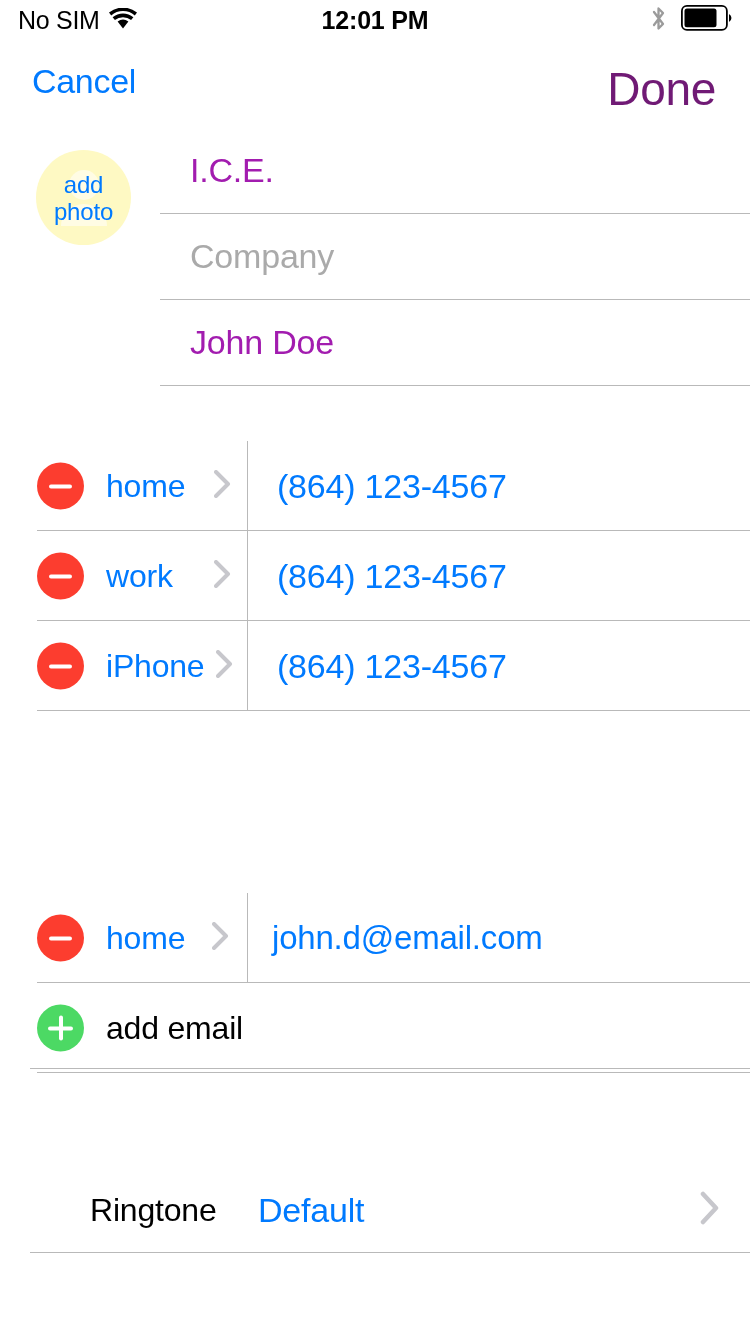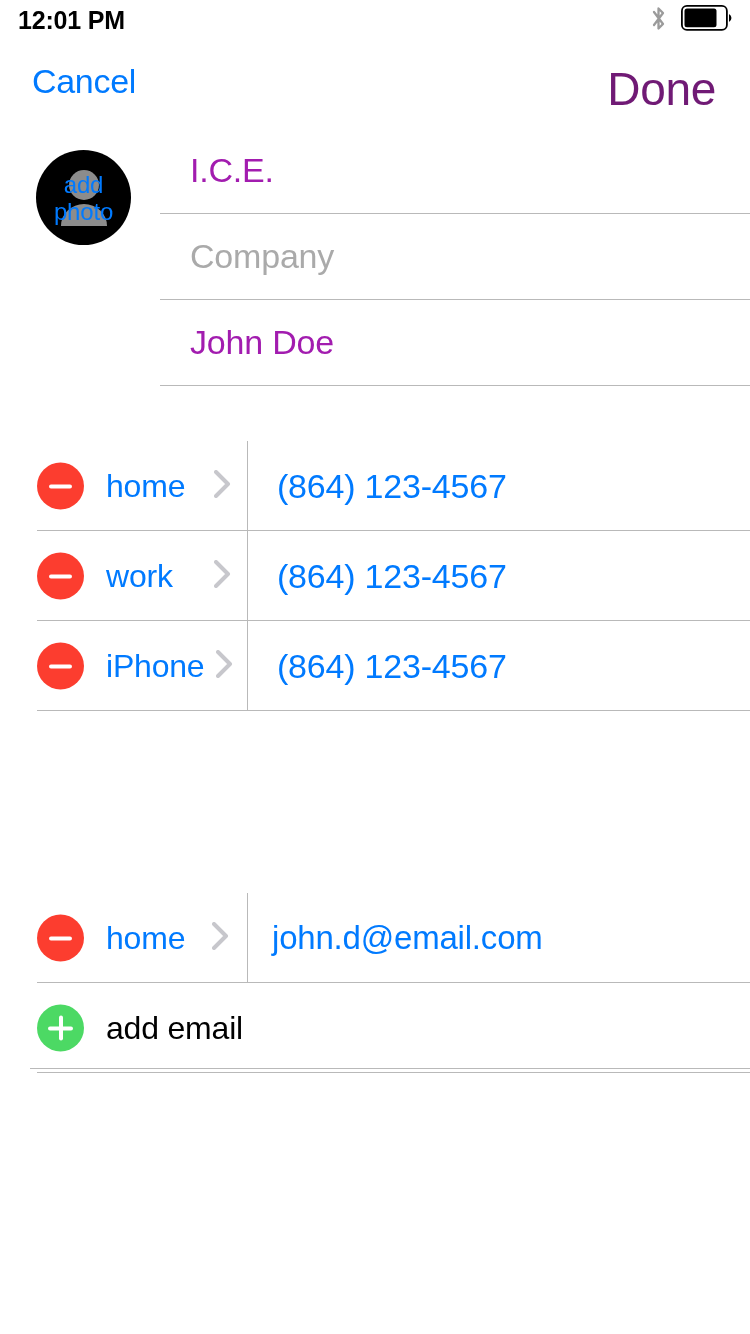--- a/index.html
+++ b/index.html
@@ -89,21 +89,21 @@
     left: 0;
     width: 750px;
   }
   .avatar {
     position: absolute;
     left: 36px;
     top: 22px;
     width: 95px;
     height: 95px;
     border-radius: 50%;
-    background: #000000;
+    background: #fef9c3;
     display: flex;
     align-items: center;
     justify-content: center;
     cursor: pointer;
     overflow: hidden;
   }
   .avatar-silhouette {
     position: absolute;
     left: 50%;
     top: 52%;
@@ -279,20 +279,30 @@
   .ringtone-sep-bottom {
     position: absolute;
     left: 30px; right: 0; bottom: 0;
     height: 1px; background: #b9b9b9;
   }
 </style>
 </head>
 <body>
 
 <div class="status-bar">
+  <div class="status-left">
+    <span class="carrier-text">No SIM</span>
+    <span>
+      <svg width="28" height="21" viewBox="0 0 28 21">
+        <path d="M14 20.5 L8.6 13.6 a8.8 8.8 0 0 1 10.8 0 Z" fill="#000"></path>
+        <path d="M3.6 9.2 a16.2 16.2 0 0 1 20.8 0 l-2.3 2.9 a12.6 12.6 0 0 0 -16.2 0 Z" fill="#000"></path>
+        <path d="M0 4.6 a22 22 0 0 1 28 0 l-2.2 2.8 a18.4 18.4 0 0 0 -23.6 0 Z" fill="#000"></path>
+      </svg>
+    </span>
+  </div>
   <div class="status-center">
     <span class="clock-text">12:01 PM</span>
   </div>
   <div class="status-right">
     <span>
       <svg width="17" height="27" viewBox="0 0 17 27">
         <path d="M4 7 L13 19 L8.5 23.5 L8.5 3.5 L13 8 L4 20" fill="none" stroke="#9b9b9b" stroke-width="2.3" stroke-linecap="round" stroke-linejoin="round"></path>
       </svg>
     </span>
     <span>
@@ -410,13 +420,23 @@
     </div>
     <span class="add-label">add email</span>
     <div class="row-sep"></div>
   </div>
 </div>
 
 <div class="section" style="top:1068px;">
   <div style="height:99px;">
     <div class="ringtone-sep-top" style="position:relative;left:30px;width:720px;"></div>
   </div>
+  <div class="ringtone-row">
+    <span class="ringtone-label">Ringtone</span>
+    <span class="ringtone-value">Default</span>
+    <span class="ringtone-chevron">
+      <svg width="20" height="34" viewBox="0 0 20 34">
+        <path d="M3 3 L16 17 L3 31" fill="none" stroke="#c7c7cc" stroke-width="4.5" stroke-linecap="round" stroke-linejoin="round"></path>
+      </svg>
+    </span>
+    <div class="ringtone-sep-bottom"></div>
+  </div>
 </div>
 
 </body></html>

